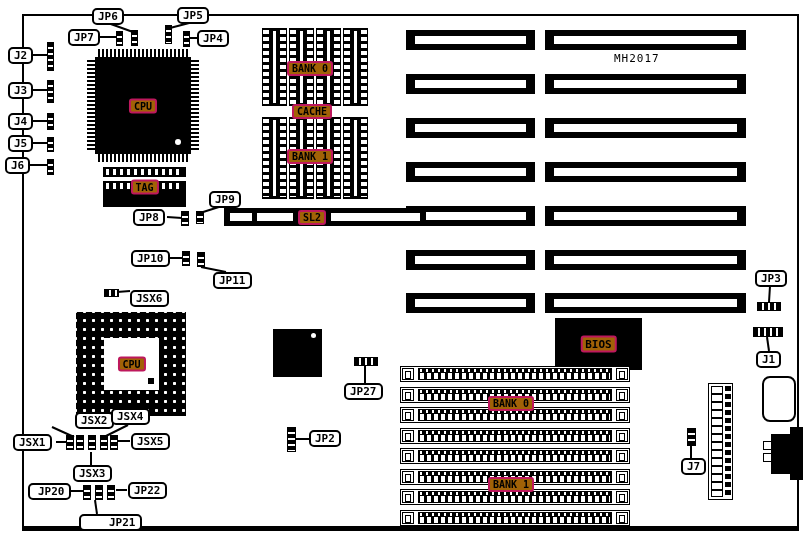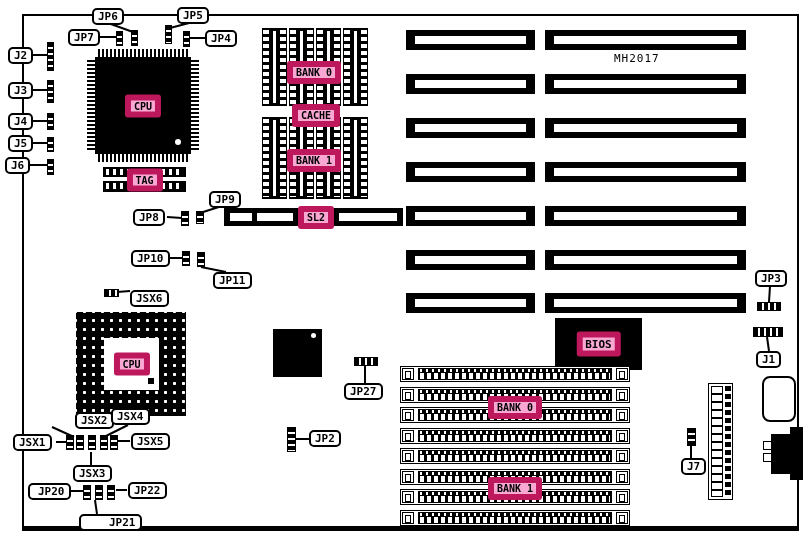--- a/index.html
+++ b/index.html
@@ -6,21 +6,21 @@
   #stage{position:relative;width:807px;height:541px;background:#fff;overflow:hidden;
          font-family:"DejaVu Sans Mono",monospace;color:#000;}
   .abs{position:absolute;}
   
   #board{position:absolute;left:22px;top:14px;width:777px;height:517px;
          border:2px solid #000;border-bottom-width:5px;box-sizing:border-box;}
   
   .callout{position:absolute;background:#fff;border:2px solid #000;border-radius:5px;
            font-size:11px;font-weight:bold;line-height:13px;padding:0 4px;z-index:6;white-space:nowrap;}
   
-  .lbl{background:#f9a8d4;border:6px solid #be185d;border-radius:3px;font-size:10px;font-weight:bold;
+  .lbl{background:#a16207;border:2px solid #be185d;border-radius:3px;font-size:10px;font-weight:bold;
        line-height:11px;padding:0 3px;white-space:nowrap;z-index:5;}
   .lbl.abs{position:absolute;}
   
   .jv{position:absolute;border:1px solid #000;box-sizing:border-box;z-index:4;
       background:repeating-linear-gradient(180deg,#000 0 4px,#fff 4px 6px);}
   .jh{position:absolute;border:1px solid #000;box-sizing:border-box;z-index:4;
       background:repeating-linear-gradient(90deg,#000 0 4px,#fff 4px 6px);}
   
   .tickh{position:absolute;background:repeating-linear-gradient(90deg,#000 0 2px,#fff 2px 4px);}
   .tickv{position:absolute;background:repeating-linear-gradient(180deg,#000 0 2px,#fff 2px 4px);}
@@ -89,21 +89,21 @@
 
   <div class="blk" style="left:95px;top:57px;width:96px;height:97px;">
     <div class="lbl" style="position:absolute;left:50%;top:50%;transform:translate(-50%,-50%);">CPU</div>
     <div style="position:absolute;right:10px;bottom:9px;width:6px;height:6px;background:#fff;border-radius:50%;"></div>
   </div>
   <div class="tickh" style="left:98px;top:49px;width:90px;height:8px;"></div>
   <div class="tickh" style="left:98px;top:154px;width:90px;height:8px;"></div>
   <div class="tickv" style="left:87px;top:60px;width:8px;height:91px;"></div>
   <div class="tickv" style="left:191px;top:60px;width:8px;height:91px;"></div>
 
-  <div class="blk" style="left:103px;top:167px;width:83px;height:25px;">
+  <div class="blk" style="left:103px;top:167px;width:83px;height:40px;">
     <div class="tickh" style="left:3px;top:2px;width:77px;height:6px;background:repeating-linear-gradient(90deg,#fff 0 3px,#000 3px 7px);"></div>
     <div class="tickh" style="left:3px;top:16px;width:77px;height:6px;background:repeating-linear-gradient(90deg,#fff 0 3px,#000 3px 7px);"></div>
     <div style="position:absolute;left:0;top:10px;width:83px;height:4px;background:#fff;"></div>
     <div class="lbl" style="position:absolute;left:50%;top:50%;transform:translate(-50%,-50%);">TAG</div>
   </div>
 
   <div class="dip" style="left:262px;top:28px;height:78px;">
       <div class="pc"></div>
       <div class="mid"></div>
       <div class="pc"></div>
@@ -185,21 +185,21 @@
     </div>
   <div class="slot" style="left:406px;top:293px;width:129px;">
       <div class="inner"></div>
     </div>
   <div class="slot" style="left:545px;top:293px;width:201px;">
       <div class="inner"></div>
     </div>
 
   <div class="abs" style="left:614px;top:52px;font-size:11px;letter-spacing:1px;">MH2017</div>
 
-  <div class="slbar" style="left:224px;top:208px;width:179px;">
+  <div class="slbar" style="left:224px;top:208px;width:202px;">
     <div class="ws" style="width:22px;"></div>
       <div class="ws" style="width:36px;"></div>
     <div class="lbl">SL2</div>
     <div class="ws" style="flex:1;"></div>
   </div>
 
   <div class="blk" style="left:555px;top:318px;width:87px;height:52px;">
     <div class="lbl" style="position:absolute;left:50%;top:50%;transform:translate(-50%,-50%);font-size:11px;line-height:13px;">BIOS</div>
   </div>
 
@@ -297,21 +297,21 @@
   <div class="jv" style="left:88px;top:435px;width:8px;height:15px;"></div>
   <div class="jv" style="left:100px;top:435px;width:8px;height:15px;"></div>
   <div class="jv" style="left:110px;top:435px;width:8px;height:15px;"></div>
   <div class="jv" style="left:83px;top:485px;width:8px;height:15px;"></div>
   <div class="jv" style="left:95px;top:485px;width:8px;height:15px;"></div>
   <div class="jv" style="left:107px;top:485px;width:8px;height:15px;"></div>
 
   <div class="callout" style="left:92px;top:8px;">JP6</div>
   <div class="callout" style="left:177px;top:7px;">JP5</div>
   <div class="callout" style="left:68px;top:29px;">JP7</div>
-  <div class="callout" style="left:205px;top:30px;">JP4</div>
+  <div class="callout" style="left:197px;top:30px;">JP4</div>
   <div class="callout" style="left:8px;top:47px;">J2</div>
   <div class="callout" style="left:8px;top:82px;">J3</div>
   <div class="callout" style="left:8px;top:113px;">J4</div>
   <div class="callout" style="left:8px;top:135px;">J5</div>
   <div class="callout" style="left:5px;top:157px;">J6</div>
   <div class="callout" style="left:209px;top:191px;">JP9</div>
   <div class="callout" style="left:133px;top:209px;">JP8</div>
   <div class="callout" style="left:131px;top:250px;">JP10</div>
   <div class="callout" style="left:213px;top:272px;">JP11</div>
   <div class="callout" style="left:130px;top:283px;margin-top:7px;">JSX6</div>

